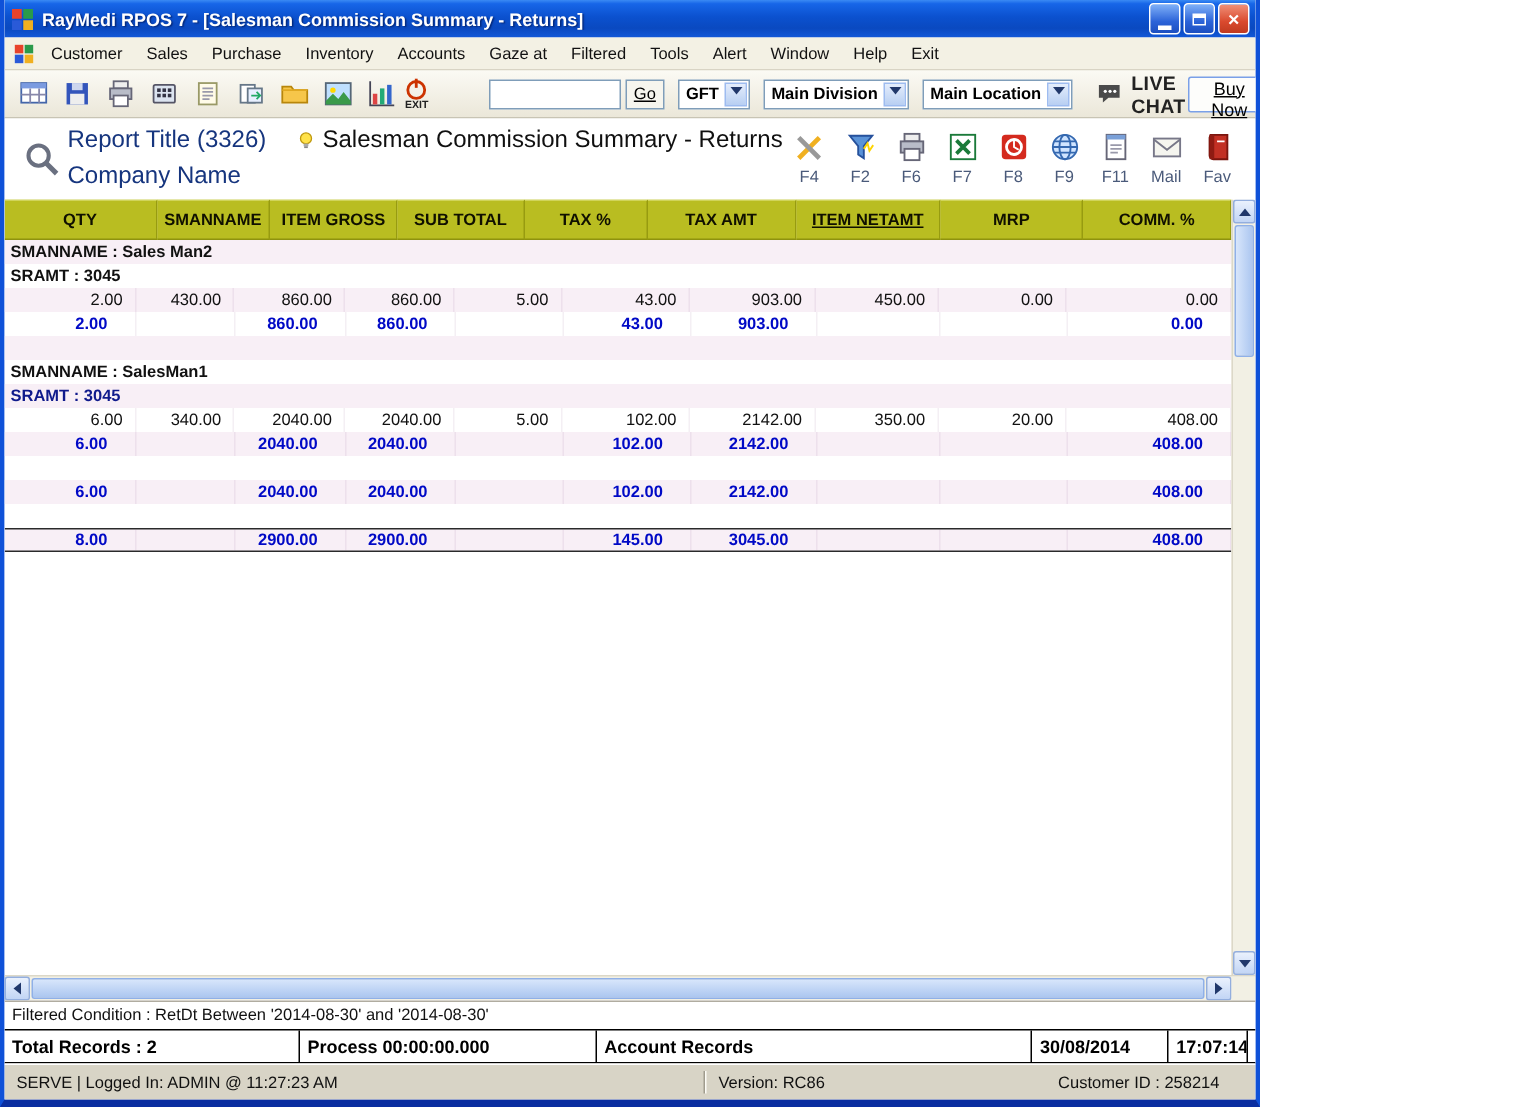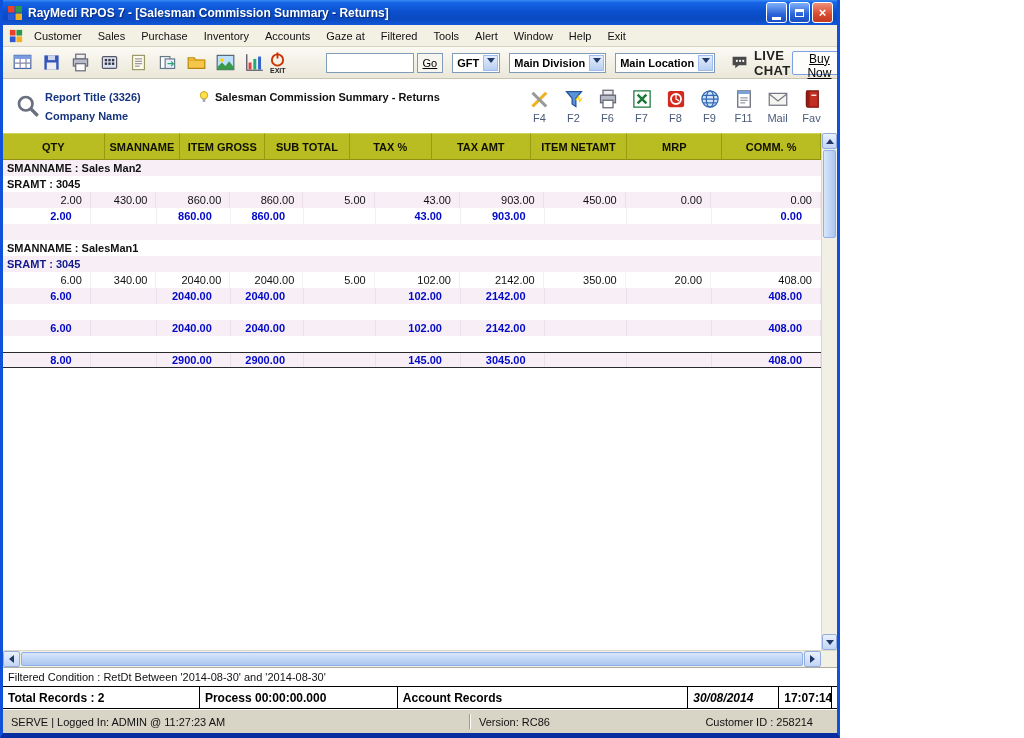--- a/index.html
+++ b/index.html
@@ -36,21 +36,21 @@
   .dd-arrow{position:absolute;right:1px;top:1px;bottom:1px;width:15px;background:linear-gradient(180deg,#e4edfc,#b8cff2);border:1px solid #9ebcf0;display:flex;align-items:center;justify-content:center}
   .w150{width:150px}.w98{width:98px}.w100{width:100px}
   .chat{display:flex;align-items:center;gap:6px;margin-left:14px;font-weight:bold;color:#222;font-size:13px;letter-spacing:.3px}
   .chat svg{width:17px;height:17px}
   .buynow{margin-left:auto;margin-right:8px;height:24px;padding:0 14px;background:#fdfdfb;border:1px solid #7aa0e8;border-radius:2px;font-size:12px;text-decoration:underline;font-family:"Liberation Sans",sans-serif;cursor:default}
 
   
   .report-header{height:54px;flex:0 0 54px;background:#fff;display:flex;align-items:center;padding:0 8px}
   .rh-search{width:34px;display:flex;justify-content:center}
   .rh-search svg{width:24px;height:24px}
-  .rh-grid{display:grid;grid-template-columns:152px auto;row-gap:6px;font-size:11px;font-weight:bold;align-items:center}
+  .rh-grid{display:grid;grid-template-columns:152px auto;row-gap:6px;font-size:16px;font-weight:normal;align-items:center}
   .rh-label{color:#16357e}
   .rh-value{color:#101010;display:flex;align-items:center;gap:4px}
   .rh-value svg{width:14px;height:14px}
   .rh-actions{margin-left:auto;display:flex;align-items:flex-start;gap:3px;padding-right:2px}
   .action{display:flex;flex-direction:column;align-items:center;width:31px;font-size:11px;color:#4a5a7a;gap:1px;cursor:default}
   .action svg{width:20px;height:20px}
 
   
   .table-wrap{flex:1 1 auto;display:flex;background:#fff;overflow:hidden;position:relative}
   .grid-area{flex:1 1 auto;display:flex;flex-direction:column;overflow:hidden}
@@ -351,21 +351,21 @@
 
   <div class="table-wrap">
     <div class="grid-area">
       <div class="grid-header" id="grid-header">
           <div class="gh-cell" style="width: 105px;">QTY</div>
           <div class="gh-cell" style="width: 78px;">SMANNAME</div>
           <div class="gh-cell" style="width: 88px;">ITEM GROSS</div>
           <div class="gh-cell" style="width: 87px;">SUB TOTAL</div>
           <div class="gh-cell" style="width: 85px;">TAX %</div>
           <div class="gh-cell" style="width: 102px;">TAX AMT</div>
-          <div class="gh-cell" style="width: 100px;">ITEM NETAMT</div>
+          <div class="gh-cell" style="width: 100px; text-decoration: underline;">ITEM NETAMT</div>
           <div class="gh-cell" style="width: 98px; text-align: center;">MRP</div>
           <div class="gh-cell" style="width: 102px;">COMM. %</div>
         </div>
       <div class="grid-body" id="grid-body">
           <div class="row label">
             <div class="cell label-cell" style="width: 977px;">SMANNAME : Sales Man2</div>
           </div>
           <div class="row label">
             <div class="cell label-cell" style="width: 977px;">SRAMT : 3045</div>
           </div>
@@ -476,21 +476,21 @@
   </div>
 
   <div class="filterbar">
     <span>Filtered Condition : RetDt Between '2014-08-30' and '2014-08-30'</span>
   </div>
 
   <div class="totalsbar" id="totals-bar">
       <div class="tcell" style="width: 206px;">Total Records : 2</div>
       <div class="tcell" style="width: 207px;">Process 00:00:00.000</div>
       <div class="tcell" style="width: 304px;">Account Records</div>
-      <div class="tcell" style="width: 95px; font-style: italic;">30/08/2014</div>
+      <div class="tcell" style="width: 95px;">30/08/2014</div>
       <div class="tcell" style="width: 55px;">17:07:14</div>
       <div class="tcell">Version 1.0.3.5</div>
     </div>
 
   <div class="statusbar">
     <span class="st-left">SERVE | Logged In: ADMIN @ 11:27:23 AM</span>
     <span class="st-sep"></span>
     <span class="st-center">Version: RC86</span>
     <span class="st-right">Customer ID : 258214</span>
   </div>

